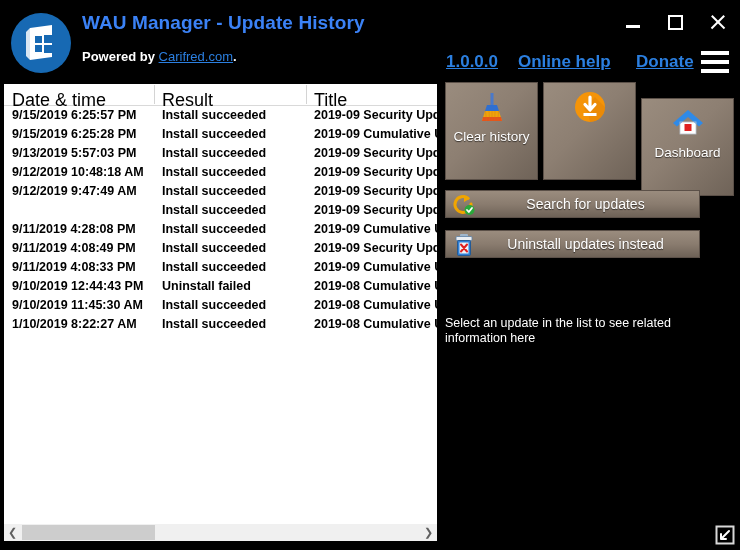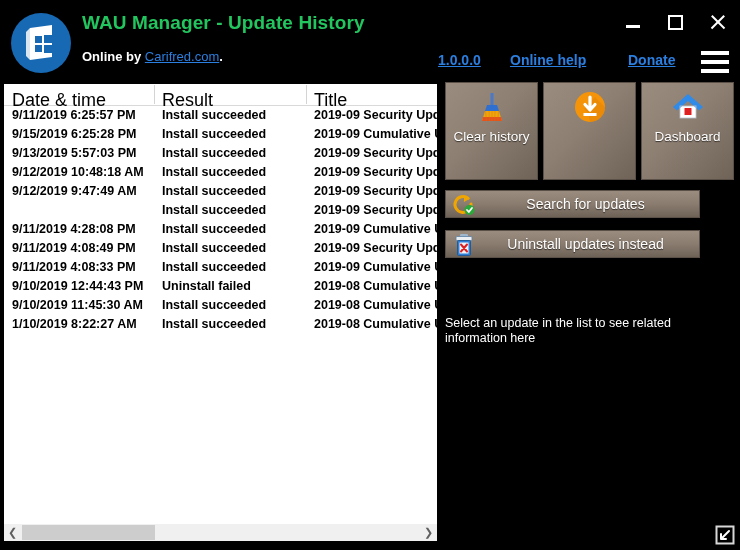--- a/index.html
+++ b/index.html
@@ -30,21 +30,21 @@
     background: #000000;
   }
   .logo {
     position: absolute;
     left: 10px; top: 12px;
     width: 62px; height: 62px;
   }
   .app-title {
     position: absolute;
     left: 82px; top: 12px;
-    color: #22c55e;
+    color: #3b82f6;
     font-size: 19px;
     font-weight: bold;
     letter-spacing: 0.1px;
     white-space: nowrap;
   }
   .powered {
     position: absolute;
     left: 82px; top: 49px;
     color: #ffffff;
     font-size: 13px;
@@ -99,25 +99,26 @@
   .navlinks {
     position: absolute;
     top: 50px;
     left: 430px;
     width: 270px;
     height: 22px;
   }
   .navlink {
     position: absolute;
     color: #2b7fe0;
-    font-size: 14px;
+    font-size: 17px;
     font-weight: bold;
     text-decoration: underline;
     cursor: pointer;
     white-space: nowrap;
+    margin-left: 8px;
   }
   .nav-version { left: 8px; top: 2px; }
   .nav-help    { left: 80px; top: 2px; }
   .nav-donate  { left: 198px; top: 2px; }
 
   .hamburger {
     position: absolute;
     right: 9px; top: 49px;
     width: 30px; height: 24px;
     cursor: pointer;
@@ -224,21 +225,21 @@
     top: 4px;
     width: 93px; height: 98px;
     background: linear-gradient(135deg, #9a8c7e 0%, #8d7f72 45%, #6f6358 100%);
     border: 1px solid #5b5048;
     box-sizing: border-box;
     cursor: pointer;
     color: #ffffff;
   }
   .tile-1 { left: 5px; }
   .tile-2 { left: 103px; }
-  .tile-3 { left: 201px; }
+  .tile-3 { left: 201px; margin-top: 16px; }
   .tile-ico {
     position: absolute;
     left: 0; right: 0; top: 6px;
     height: 36px;
     display: flex;
     align-items: center;
     justify-content: center;
   }
   .tile-label {
     position: absolute;
@@ -315,21 +316,21 @@
           <rect x="25" y="24" width="7" height="7"></rect>
           <rect x="34" y="23" width="8" height="8"></rect>
           <rect x="25" y="33" width="7" height="7"></rect>
           <rect x="34" y="33" width="8" height="8"></rect>
         </g>
       </svg>
     </div>
 
     <div class="app-title">WAU Manager - Update History</div>
 
-    <div class="powered"><span>Online by </span><a href="#">Carifred.com</a><span>.</span></div>
+    <div class="powered"><span>Powered by </span><a href="#">Carifred.com</a><span>.</span></div>
 
     <div class="win-btns">
       <div class="win-btn">
         <div class="ico-min"></div>
       </div>
       <div class="win-btn">
         <div class="ico-max"></div>
       </div>
       <div class="win-btn">
         <div class="ico-close"></div>
@@ -352,21 +353,21 @@
   <div class="listpanel">
     <div class="list-header">
       <div class="col-head c1">Date &amp; time</div>
       <div class="col-head c2">Result</div>
       <div class="col-head c3">Title</div>
       <div class="col-sep s1"></div>
       <div class="col-sep s2"></div>
     </div>
     <div class="rows" id="rows">
         <div class="row">
-          <div class="cell cell-date">9/11/2019 6:25:57 PM</div>
+          <div class="cell cell-date">9/15/2019 6:25:57 PM</div>
           <div class="cell cell-result">Install succeeded</div>
           <div class="cell cell-title">2019-09 Security Upda</div>
         </div>
         <div class="row">
           <div class="cell cell-date">9/15/2019 6:25:28 PM</div>
           <div class="cell cell-result">Install succeeded</div>
           <div class="cell cell-title">2019-09 Cumulative Up</div>
         </div>
         <div class="row">
           <div class="cell cell-date">9/13/2019 5:57:03 PM</div>

